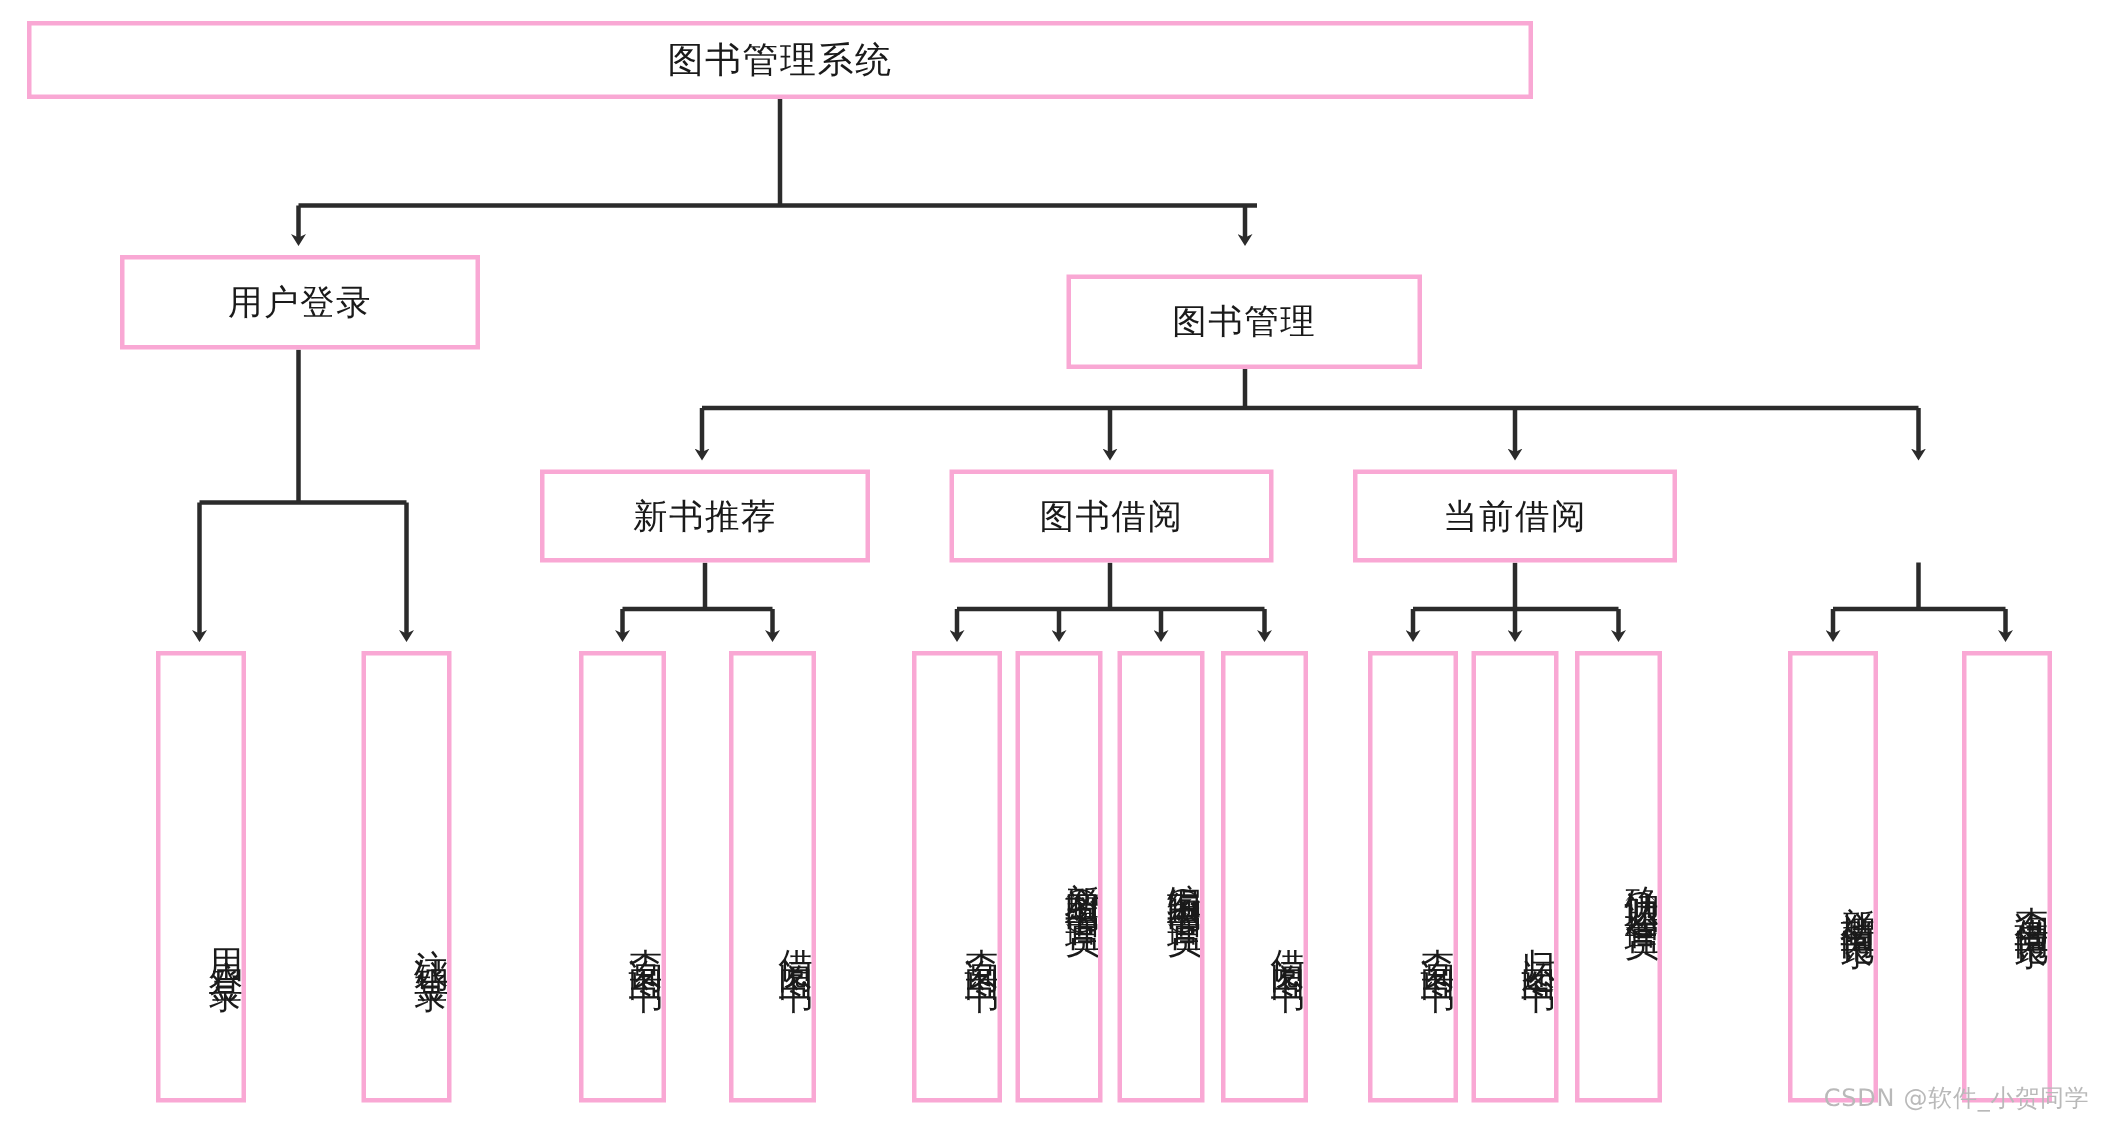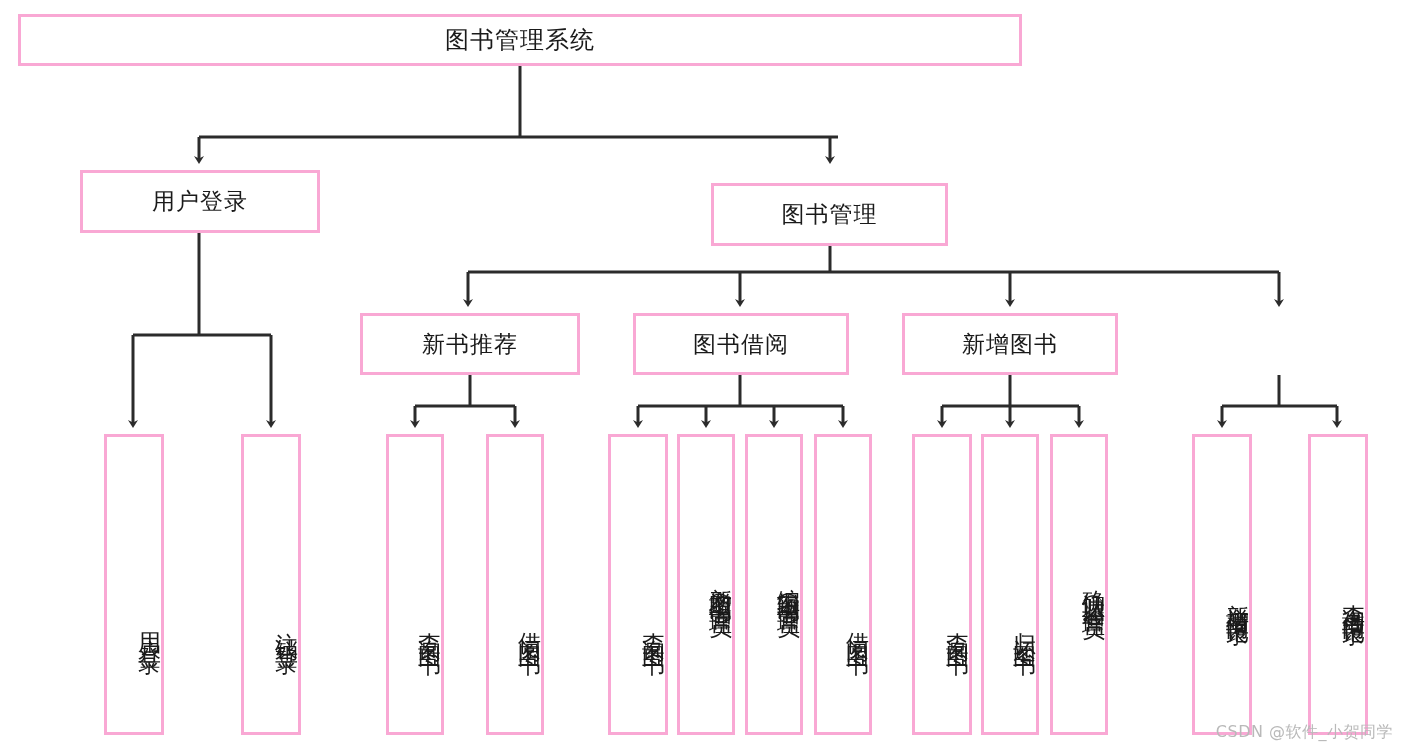--- a/index.html
+++ b/index.html
@@ -140,21 +140,21 @@
     <span class="label">图书管理</span>
   </div>
 
   <div class="node horizontal" style="left:360px; top:313px; width:220px; height:62px;">
     <span class="label">新书推荐</span>
   </div>
   <div class="node horizontal" style="left:633px; top:313px; width:216px; height:62px;">
     <span class="label">图书借阅</span>
   </div>
   <div class="node horizontal" style="left:902px; top:313px; width:216px; height:62px;">
-    <span class="label">新增图书</span>
+    <span class="label">当前借阅</span>
   </div>
 
   <div class="node vertical" style="left:104px; top:434px; width:60px; height:301px; padding-top:86px;">
     <span class="label">用户登录</span>
   </div>
   <div class="node vertical" style="left:241px; top:434px; width:60px; height:301px; padding-top:86px;">
     <span class="label">注销登录</span>
   </div>
 
   <div class="node vertical" style="left:386px; top:434px; width:58px; height:301px; padding-top:86px;">

